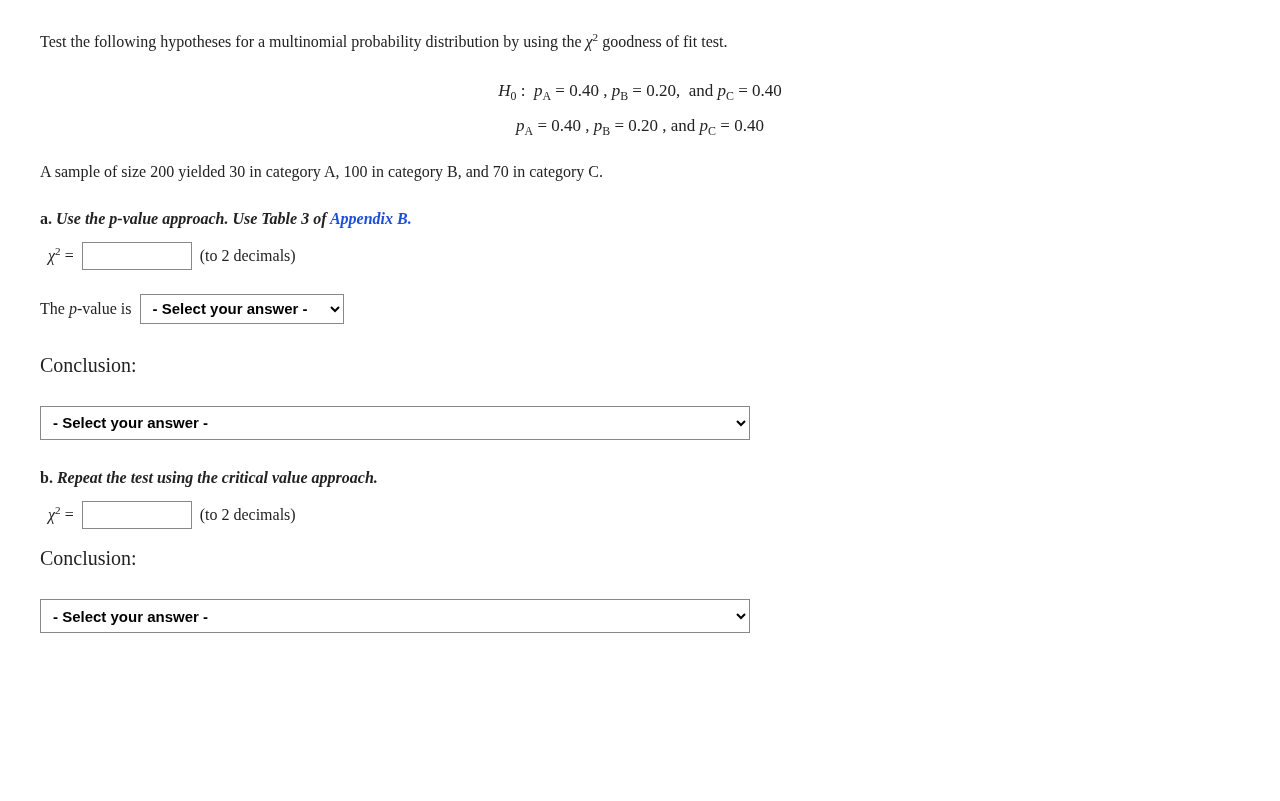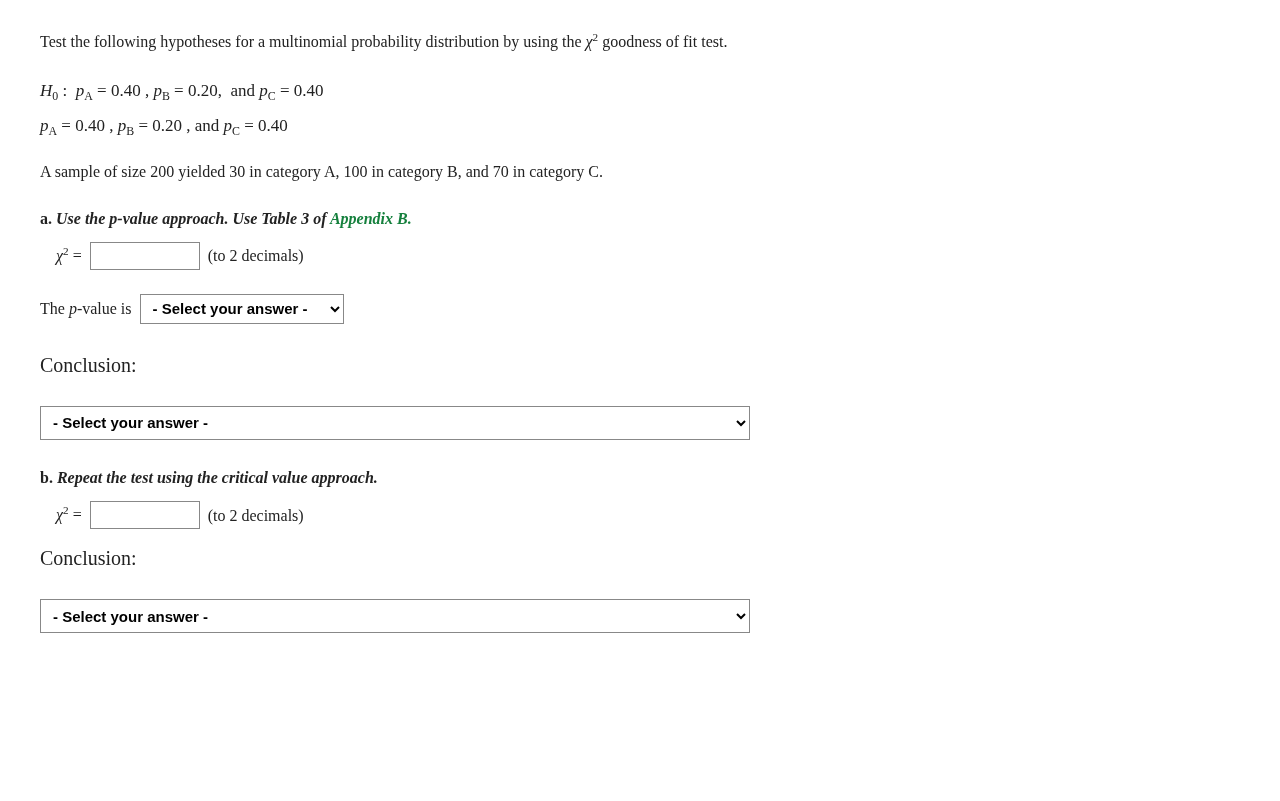--- a/index.html
+++ b/index.html
@@ -8,44 +8,45 @@
       font-size: 16px;
       color: #222;
       background: #fff;
       padding: 28px 40px;
       max-width: 1280px;
     }
     .problem-text {
       line-height: 1.7;
     }
     .hypothesis-block {
+      text-align: center;
       margin: 18px 0 10px 0;
       line-height: 2;
     }
     .hypothesis-block .h-line {
       display: block;
       font-size: 17px;
     }
     .sample-info {
       margin: 14px 0 6px 0;
       line-height: 1.8;
     }
     .bold { font-weight: normal; }
     .section-label {
       font-weight: bold;
       margin: 18px 0 8px 0;
       font-style: italic;
     }
     .section-label span { font-style: normal; }
-    .link { color: #15803d; text-decoration: none; }
+    .link { color: #1d4ed8; text-decoration: none; }
     .input-row {
       display: flex;
-      align-items: center;
+      align-items: flex-start;
       gap: 8px;
-      margin: 10px 16px;
+      margin: 10px 8px;
       font-size: 16px;
     }
     .input-box {
       border: 1px solid #888;
       width: 110px;
       height: 28px;
       padding: 2px 6px;
       font-size: 15px;
     }
     .dropdown-row {

